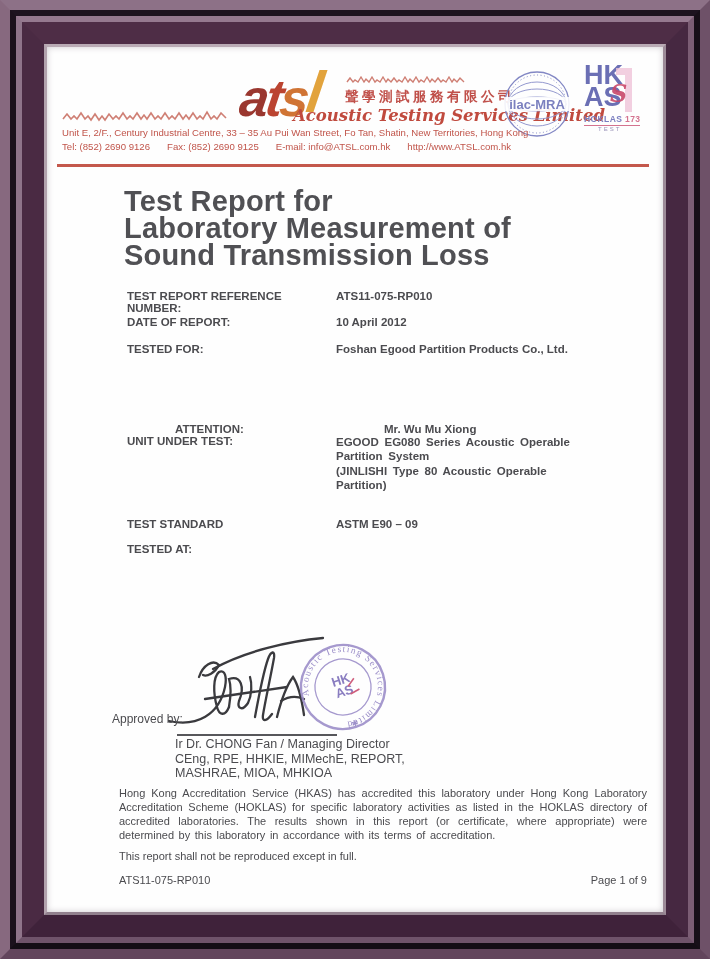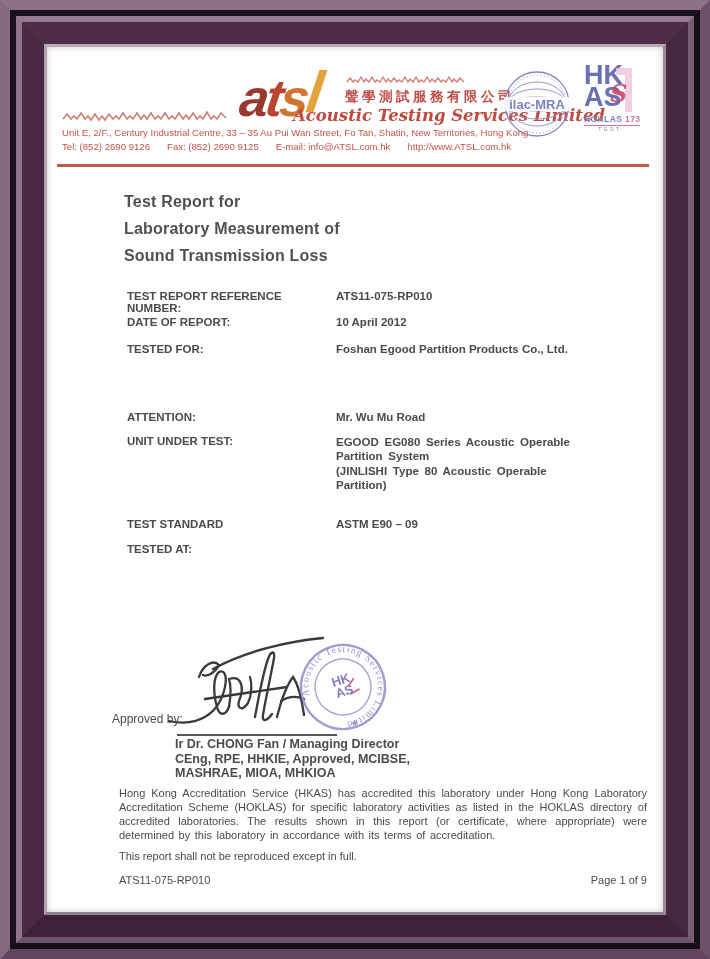--- a/index.html
+++ b/index.html
@@ -50,35 +50,35 @@
   .hkas-letters { font-weight:900; font-size:27px; line-height:.82; letter-spacing:0;
                   color:#6b6fb4; position:relative; width:54px; }
   .hkas-pink { position:absolute; left:24px; top:2px; }
   .hoklas-line { margin-top:6px; font-size:8.5px; font-weight:bold; color:#7b7fc0;
                  border-bottom:1.5px solid #d4738f; display:inline-block; padding-bottom:1px;
                  letter-spacing:.4px; }
   .hoklas-line .num { color:#d4738f;margin-top:9px; }
   .hoklas-sub { font-size:6px; color:#9a93b8; letter-spacing:2px; margin-left:14px; }
 
   
-  .title { left:77px; top:141px; font-size:16px; font-weight:bold; color:#505054;
+  .title { left:77px; top:141px; font-size:29px; font-weight:bold; color:#505054;
            line-height:27px; letter-spacing:.2px; }
 
   
   .row { left:80px; right:24px; position:absolute; display:flex; font-size:11.5px; font-weight:bold; }
   .row .lab { flex:0 0 209px; }
   .row .val { flex:1; }
   .pre { white-space:pre-line; }
   .wsp { word-spacing:2.5px; }
   .lh { line-height:14.3px; }
 
   
   .approved-by { left:65px; top:665px; font-size:12px; }
   .sig-line { left:130px; top:687px; width:160px; border-top:2px solid #57575b; }
-  .name-block { left:128px; top:690px; font-size:12.5px; font-weight:bold; line-height:14.5px; }
+  .name-block { left:128px; top:690px; font-size:12.5px; font-weight:normal; line-height:14.5px; }
   .stamp { left:249px; top:593px; opacity:.88; }
 
   
   .accred { left:72px; top:740px; width:528px; font-size:11px; line-height:13.9px;
             text-align:justify; word-spacing:1.5px; }
   .repro { left:72px; top:803px; font-size:11px; }
   .refrow { left:72px; top:827px; width:528px; display:flex; justify-content:space-between;
             font-size:11px; }
 </style>
 </head>
@@ -155,23 +155,23 @@
           <span class="lab">DATE OF REPORT:</span>
           <span class="val">10 April 2012</span>
         </div>
         <div class="row" style="top:296px;">
           <span class="lab">TESTED FOR:</span>
           <span class="val">Foshan Egood Partition Products Co., Ltd.</span>
         </div>
         <div class="row" style="top:321px;">
           <span class="lab"></span>
         </div>
-        <div class="row" style="top:364px;">
+        <div class="row" style="top:376px;margin-left:48px;">
           <span class="lab">ATTENTION:</span>
-          <span class="val">Mr. Wu Mu Road</span>
+          <span class="val">Mr. Wu Mu Xiong</span>
         </div>
         <div class="row" style="top:388px;">
           <span class="lab">UNIT UNDER TEST:</span>
           <span class="val pre wsp lh">EGOOD EG080 Series Acoustic Operable
 Partition System
 (JINLISHI Type 80 Acoustic Operable
 Partition)</span>
         </div>
         <div class="row" style="top:471px;">
           <span class="lab">TEST STANDARD</span>
@@ -208,21 +208,21 @@
             <text x="47" y="44" text-anchor="middle" font-family="Liberation Sans, sans-serif" font-size="13" font-weight="bold" fill="#7a6cb8">HK</text>
             <text x="47" y="56" text-anchor="middle" font-family="Liberation Sans, sans-serif" font-size="13" font-weight="bold" fill="#7a6cb8">AS</text>
             <path d="M52 48 l8 -6 M52 56 l10 -2" stroke="#c9486a" stroke-width="1.6" fill="none"></path>
           </g>
         </svg>
 
         <div class="abs approved-by">Approved by:</div>
         <div class="abs sig-line"></div>
         <div class="abs name-block">
           <div>Ir Dr. CHONG Fan / Managing Director</div>
-          <div>CEng, RPE, HHKIE, Approved, MCIBSE,</div>
+          <div>CEng, RPE, HHKIE, MIMechE, REPORT,</div>
           <div>MASHRAE, MIOA, MHKIOA</div>
         </div>
 
         <div class="abs accred">Hong Kong Accreditation Service (HKAS) has accredited this laboratory under Hong Kong Laboratory Accreditation Scheme (HOKLAS) for specific laboratory activities as listed in the HOKLAS directory of accredited laboratories. The results shown in this report (or certificate, where appropriate) were determined by this laboratory in accordance with its terms of accreditation.</div>
         <div class="abs repro">This report shall not be reproduced except in full.</div>
         <div class="abs refrow">
           <span>ATS11-075-RP010</span>
           <span>Page 1 of 9</span>
         </div>
 

